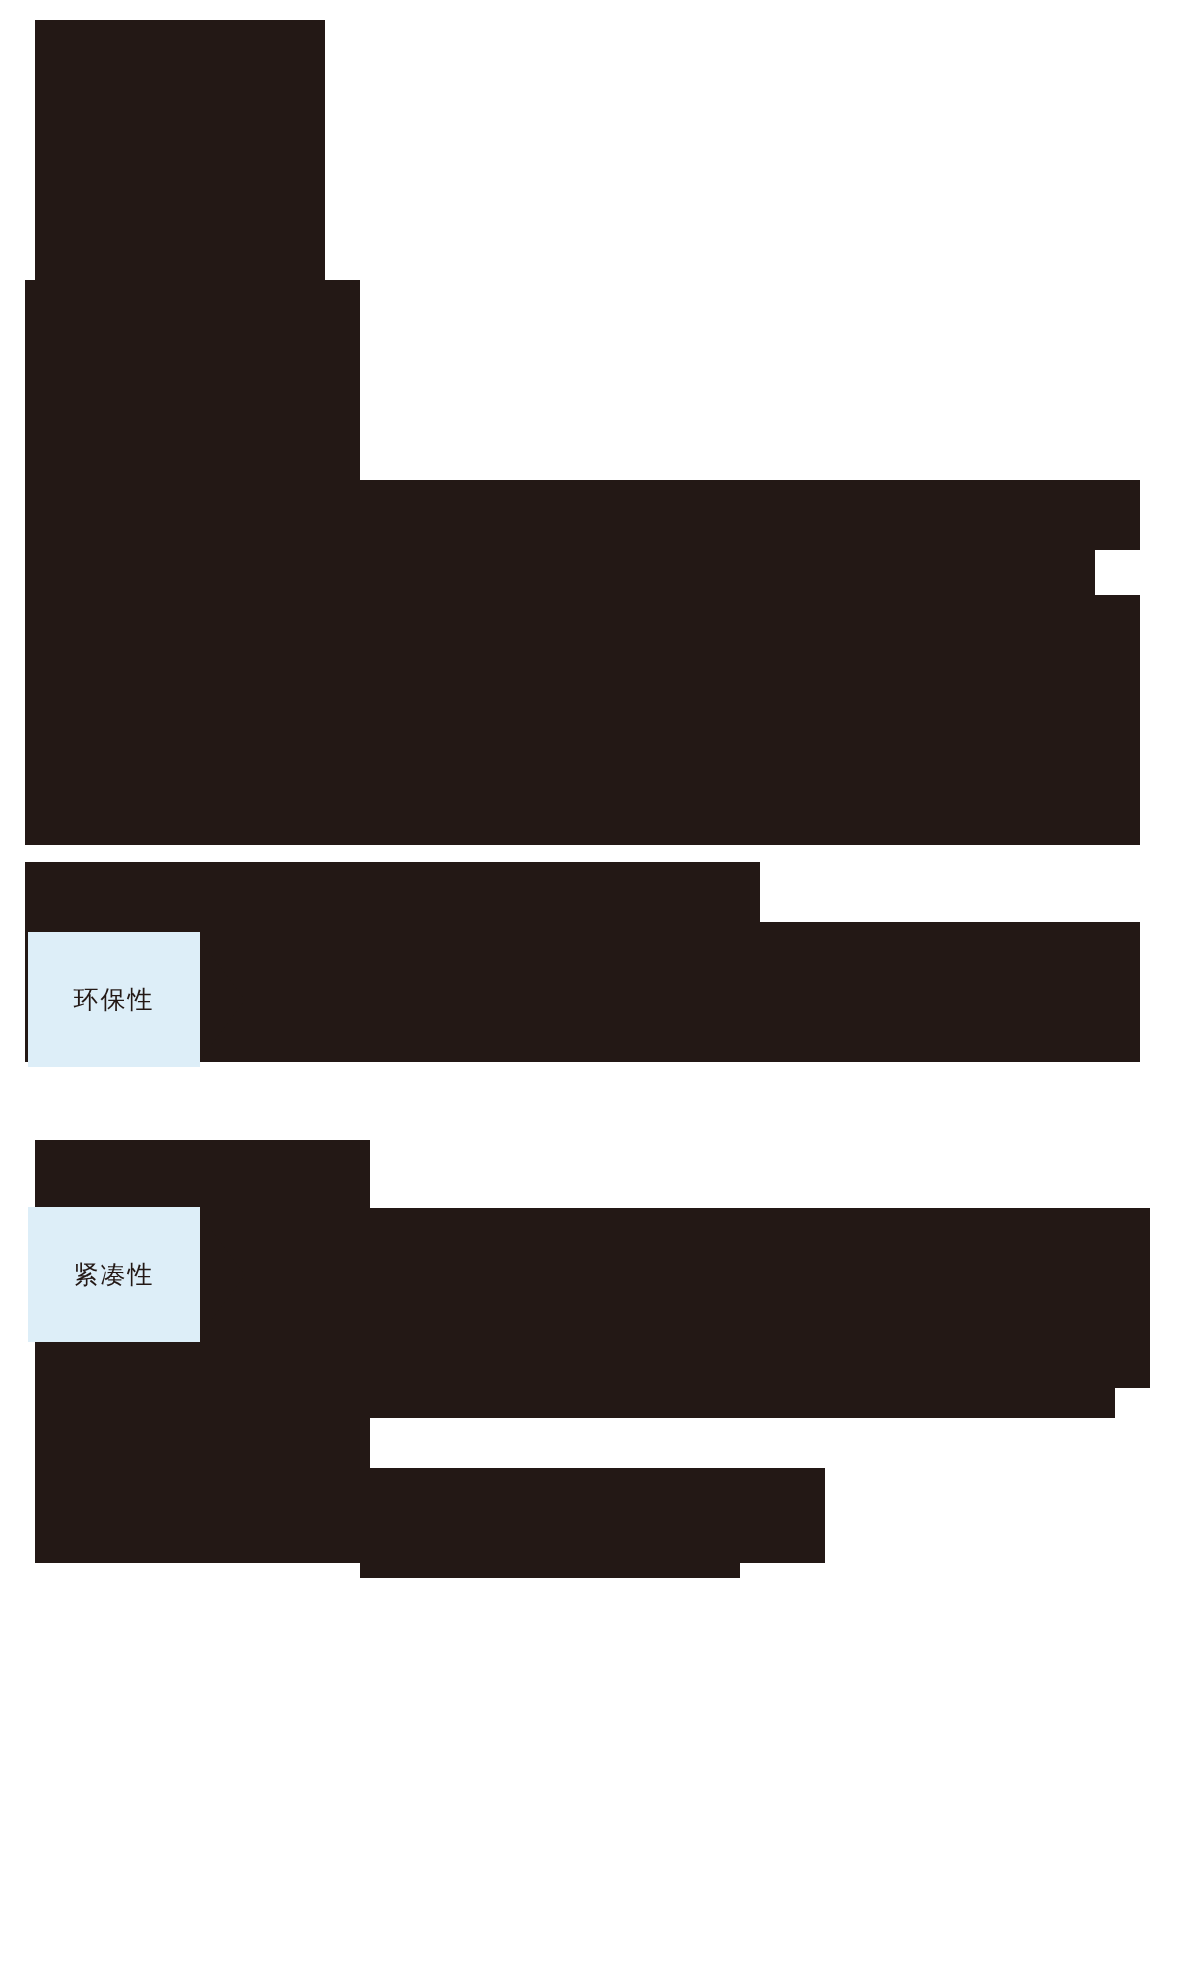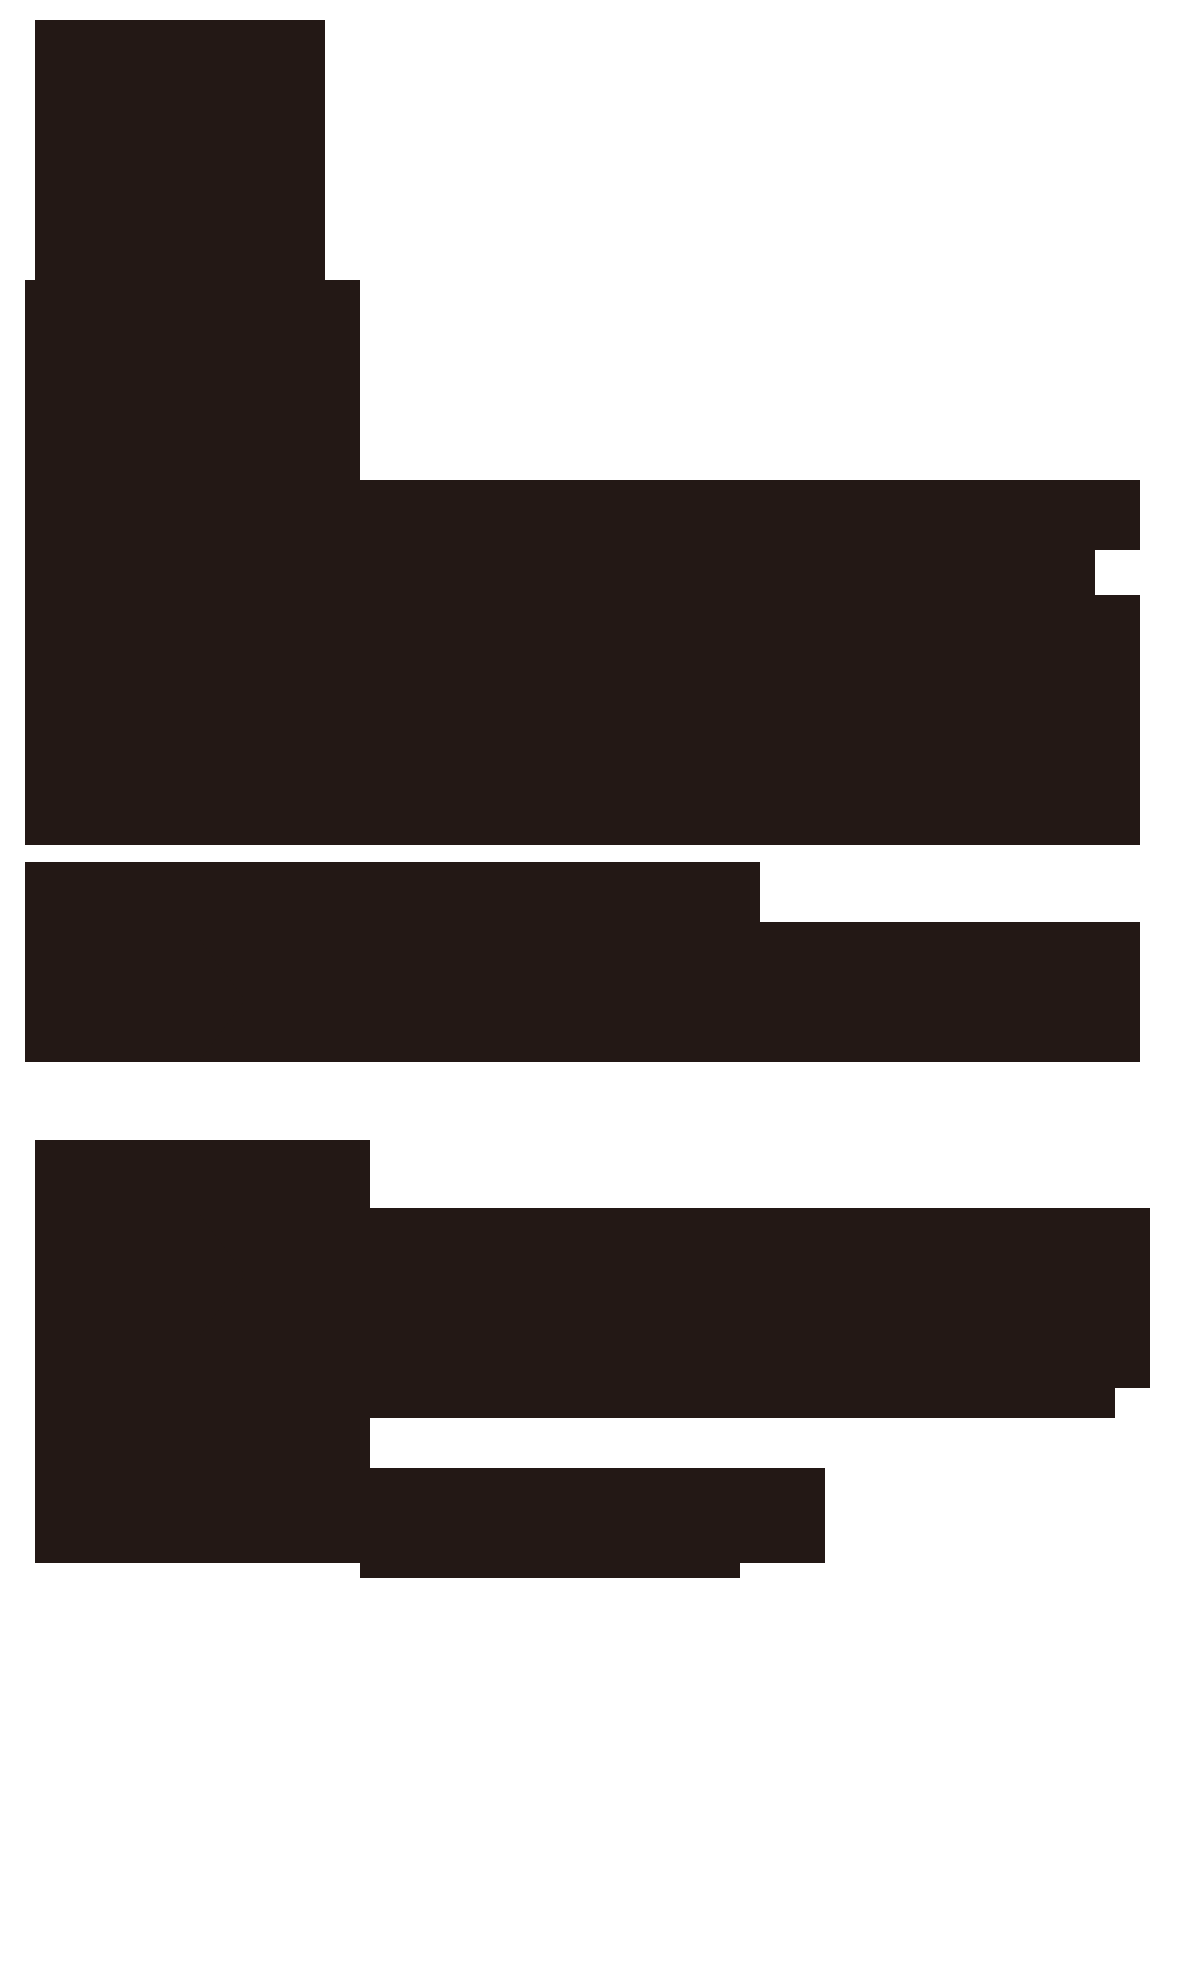--- a/index.html
+++ b/index.html
@@ -65,17 +65,23 @@
   <div class="block" style="left:25px;  top:862px;  width:735px;  height:60px;"></div>
   <div class="block" style="left:25px;  top:922px;  width:1115px; height:140px;"></div>
 
   <div class="block" style="left:35px;  top:1140px; width:335px;  height:68px;"></div>
   <div class="block" style="left:35px;  top:1208px; width:1115px; height:180px;"></div>
   <div class="block" style="left:35px;  top:1388px; width:1080px; height:30px;"></div>
   <div class="block" style="left:35px;  top:1418px; width:335px;  height:50px;"></div>
   <div class="block" style="left:35px;  top:1468px; width:790px;  height:95px;"></div>
   <div class="block" style="left:360px; top:1563px; width:380px;  height:15px;"></div>
 
+  <div class="tag" style="left:28px; top:932px; width:172px; height:135px;">
+    <span class="tag-label">环保性</span>
+  </div>
   <div class="tag-arrow" style="left:200px; top:940px;"></div>
 
+  <div class="tag" style="left:28px; top:1207px; width:172px; height:135px;">
+    <span class="tag-label">紧凑性</span>
+  </div>
   <div class="tag-arrow" style="left:200px; top:1215px;"></div>
 
 </div>
 
 </body></html>

